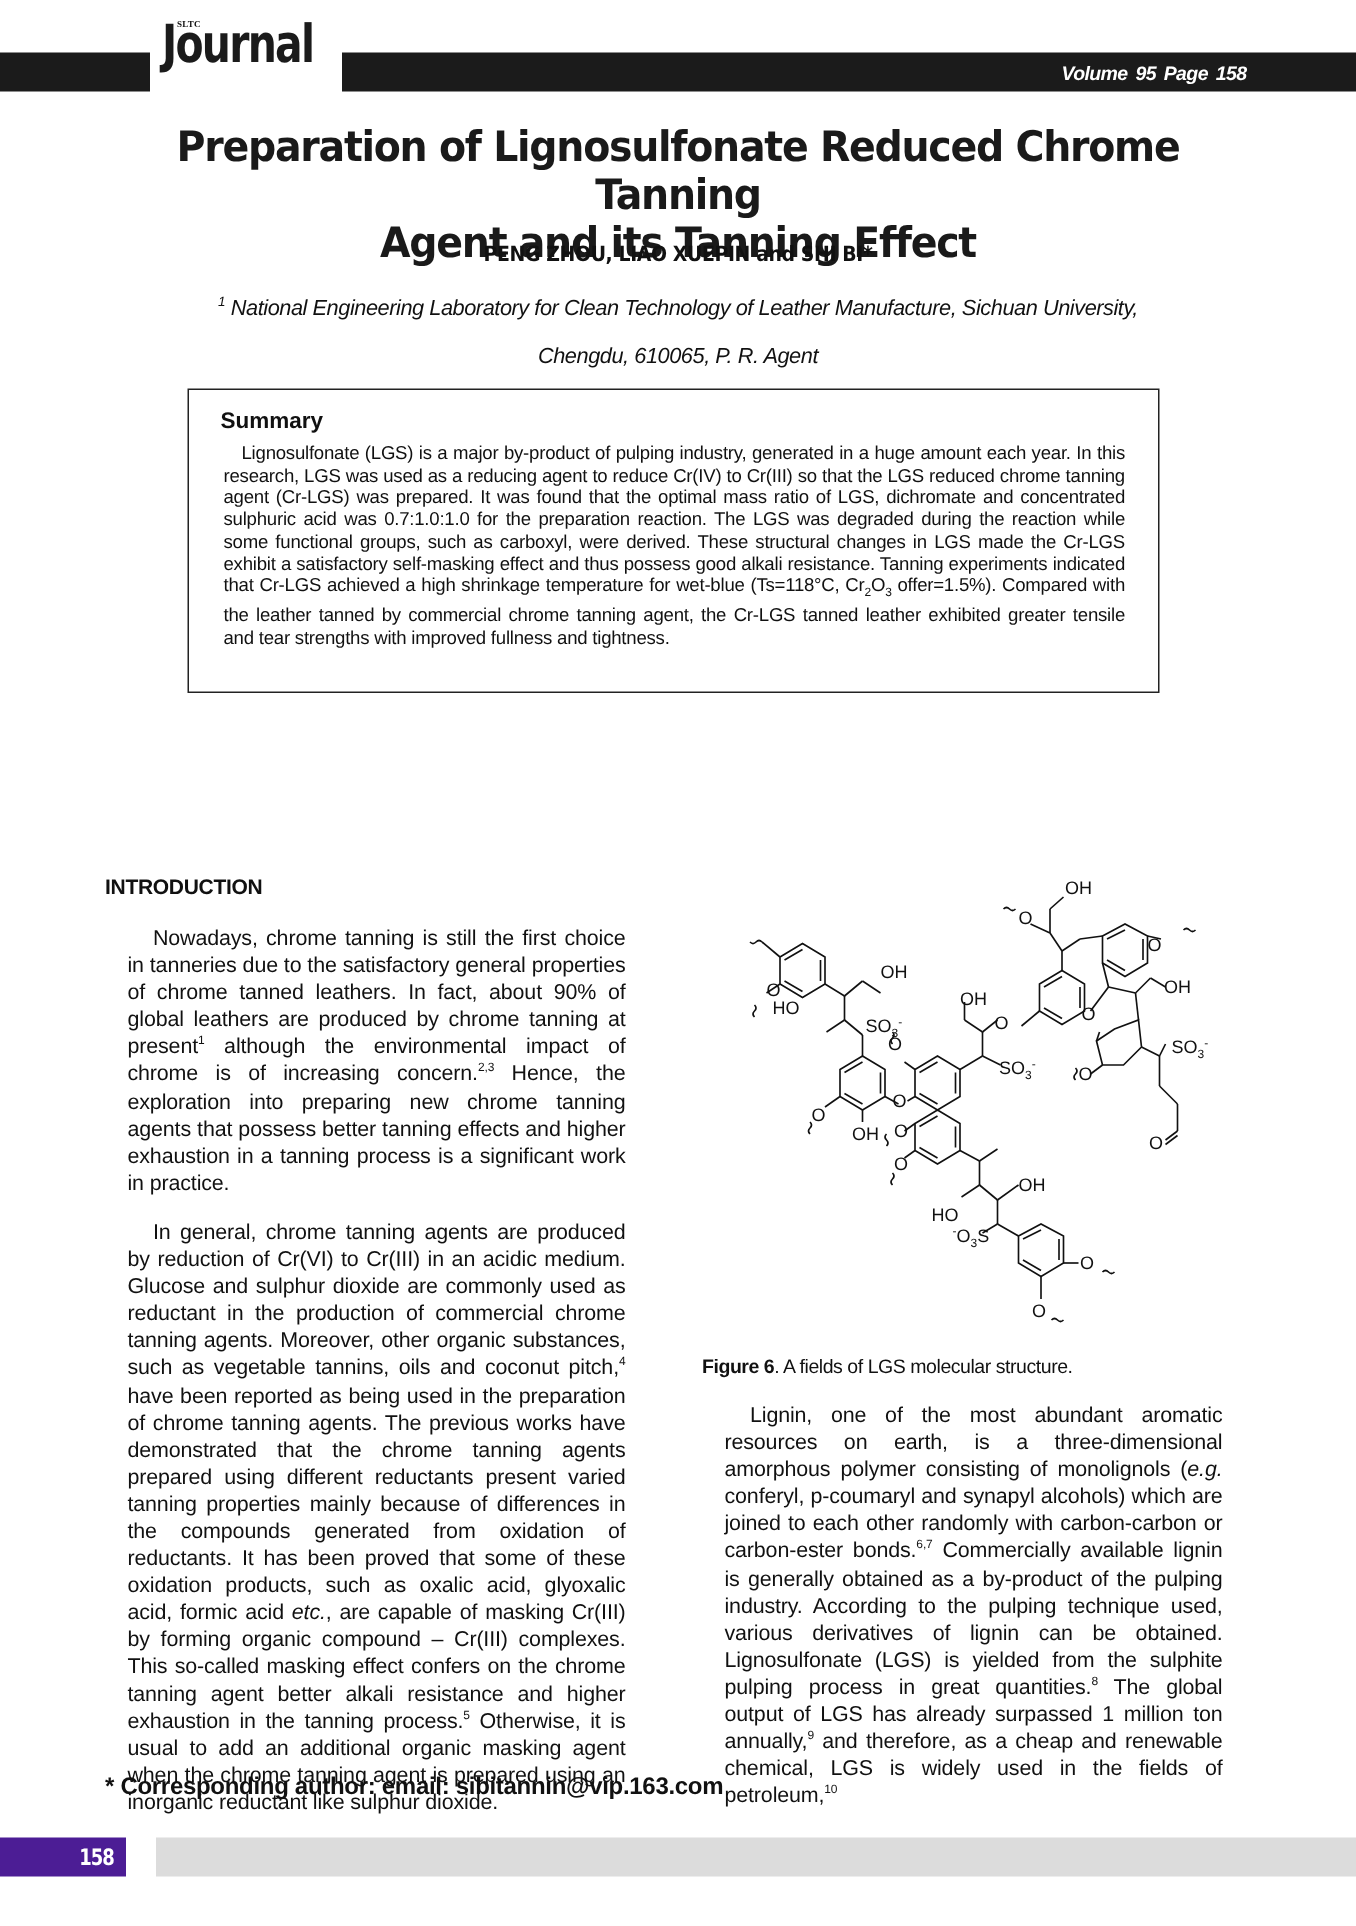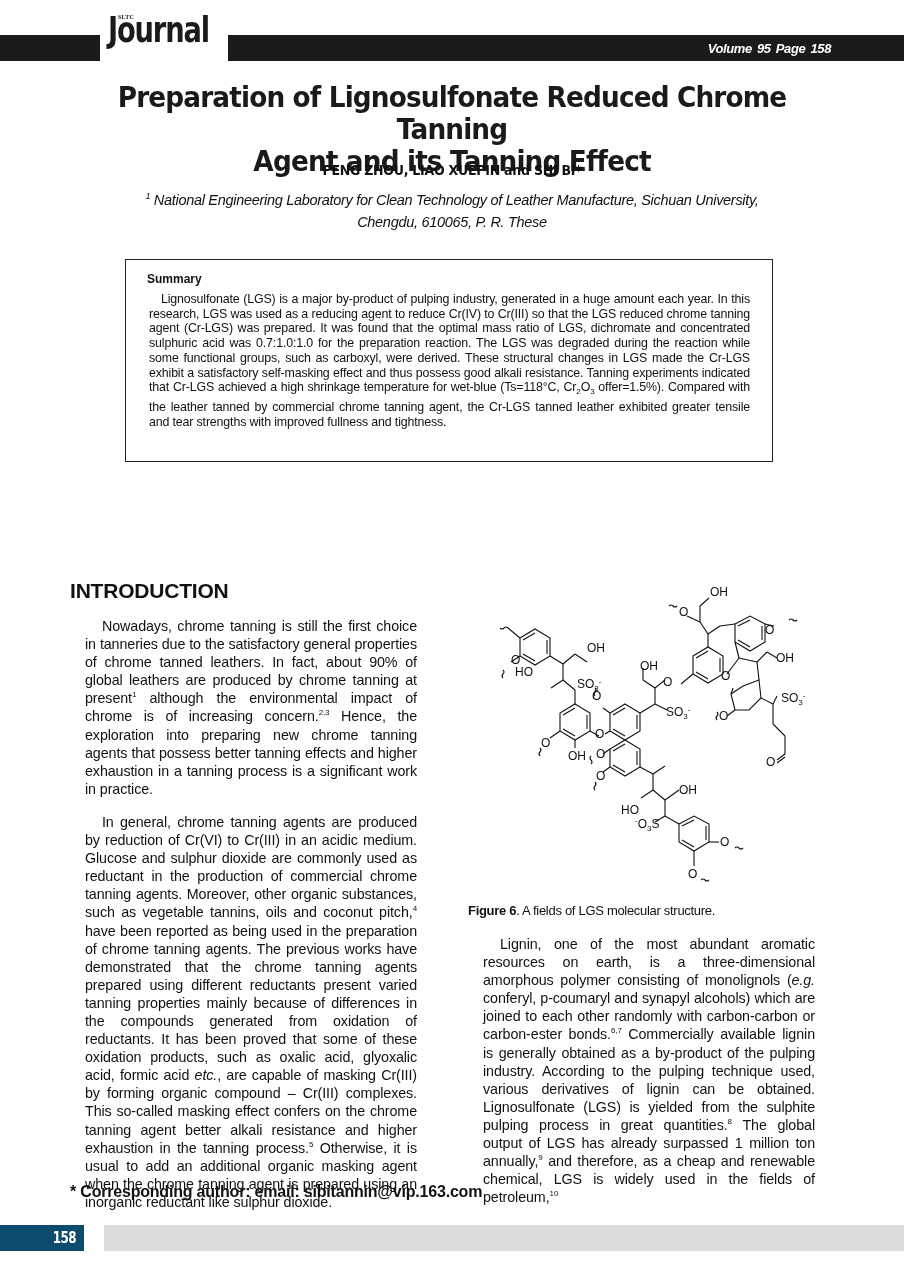--- a/index.html
+++ b/index.html
@@ -9,48 +9,48 @@
   .hdr-left { position: absolute; left: 0; top: 35px; width: 100px; height: 26px; background: #1b1b1b; }
   .hdr-right { position: absolute; left: 228px; top: 35px; width: 676px; height: 26px; background: #1b1b1b; }
   .logo { position: absolute; left: 108px; top: 8px; width: 116px; height: 46px; }
   .logo .sltc { position: absolute; left: 10px; top: 6px; font-family: "Liberation Serif", serif; font-size: 6px; font-weight: bold; letter-spacing: 0.2px; color: #111; }
   .logo .jr { position: absolute; left: 0; top: 0; font-family: "DejaVu Sans", sans-serif; font-weight: bold; font-size: 35px; line-height: 44px; letter-spacing: -1.5px; transform: scaleX(0.78); transform-origin: left top; color: #1b1b1b; }
   .vol { position: absolute; right: 73px; top: 41px; font-size: 13px; font-style: italic; font-weight: bold; color: #ffffff; letter-spacing: -0.4px; word-spacing: 2px; }
 
   
   .title { position: absolute; left: 40px; width: 824px; top: 82px; text-align: center; font-family: "DejaVu Sans", sans-serif; font-weight: bold; font-size: 28px; line-height: 32px; letter-spacing: -0.9px; color: #1a1a1a; transform: scaleX(0.94); transform-origin: center top; }
   .authors { position: absolute; left: 0; width: 904px; top: 162px; text-align: center; font-family: "DejaVu Sans", sans-serif; font-weight: bold; font-size: 14px; letter-spacing: -0.3px; transform: scaleX(0.9); transform-origin: center top; }
-  .affil { position: absolute; left: 40px; width: 824px; top: 185px; text-align: center; font-size: 14.5px; font-style: italic; line-height: 22px; letter-spacing: -0.3px; }
+  .affil { position: absolute; left: 40px; width: 824px; top: 185px; text-align: center; font-size: 14.5px; font-style: italic; line-height: 32px; letter-spacing: -0.3px; }
   .affil sup { font-size: 9px; }
 
   
   .summary { position: absolute; left: 125px; top: 259px; width: 648px; height: 203px; border: 1px solid #222; box-sizing: border-box; padding: 12px 20px 0 21px; }
-  .summary h3 { margin: 0 0 6px 0; font-size: 12px; font-weight: bold; }
+  .summary h3 { margin: 0 0 6px 0; font-size: 15px; font-weight: bold; }
   .summary p { margin: 2px; font-size: 12.4px; line-height: 14.7px; text-align: justify; text-indent: 12px; letter-spacing: -0.15px; }
   .summary sub { font-size: 8px; }
 
   
   .col { position: absolute; font-size: 14.3px; line-height: 18.1px; text-align: justify; letter-spacing: -0.1px; }
   .col p { margin: 15px; text-indent: 17px; }
   .col sup { font-size: 8px; line-height: 0; }
   .left-col { left: 70px; top: 580px; width: 362px; }
-  .left-col h2 { margin: 0 0 3px 0; font-size: 21px; font-weight: bold; letter-spacing: -0.2px; line-height: 22px; }
+  .left-col h2 { margin: 0 0 3px 0; font-size: 14px; font-weight: bold; letter-spacing: -0.2px; line-height: 22px; }
   .right-col { left: 468px; top: 902px; width: 362px; }
   .caption { margin: 0 0 3px 0 !important; text-indent: 0 !important; font-size: 13px; letter-spacing: -0.3px; line-height: 18px; }
   .caption b { font-weight: bold; }
 
   .footnote { position: absolute; left: 70px; top: 1183px; font-size: 16px; letter-spacing: -0.2px; font-weight: bold; }
 
   
   .figure { position: absolute; left: 495px; top: 576px; width: 345px; height: 320px; }
   .figure svg { width: 345px; height: 320px; }
   .figure text { font-family: "Liberation Sans", sans-serif; font-size: 12px; fill: #111; }
 
   
-  .ftr-left { position: absolute; left: 0; top: 1225px; width: 84px; height: 26px; background: #0c4a6e; }
+  .ftr-left { position: absolute; left: 0; top: 1225px; width: 84px; height: 26px; background: #4c1d95; }
   .ftr-num { position: absolute; right: 8px; top: 4px; color: #fff; font-family: "DejaVu Sans", sans-serif; font-weight: bold; font-size: 15px; letter-spacing: -0.8px; transform: scaleX(0.8); transform-origin: right top; }
   .ftr-right { position: absolute; left: 104px; top: 1225px; width: 800px; height: 26px; background: #dcdcdc; }
 </style>
 </head>
 <body>
 
 <div class="hdr-left"></div>
 <div class="logo">
   <span class="jr">Journal</span>
   <span class="sltc">SLTC</span>
@@ -58,21 +58,21 @@
 <div class="hdr-right"></div>
 <div class="vol">Volume 95   Page 158</div>
 
 <div class="title">
   <div>Preparation of Lignosulfonate Reduced Chrome Tanning</div>
   <div>Agent and its Tanning Effect</div>
 </div>
 <div class="authors">PENG ZHOU, LIAO XUEPIN and SHI BI*</div>
 <div class="affil">
   <div><sup>1</sup><span> National Engineering Laboratory for Clean Technology of Leather Manufacture, Sichuan University,</span></div>
-  <div>Chengdu, 610065, P. R. These</div>
+  <div>Chengdu, 610065, P. R. Agent</div>
 </div>
 
 <div class="summary">
   <h3>Summary</h3>
   <p><span>Lignosulfonate (LGS) is a major by-product of pulping industry, generated in a huge amount each year. In this research, LGS was used as a reducing agent to reduce Cr(IV) to Cr(III) so that the LGS reduced chrome tanning agent (Cr-LGS) was prepared. It was found that the optimal mass ratio of LGS, dichromate and concentrated sulphuric acid was 0.7:1.0:1.0 for the preparation reaction. The LGS was degraded during the reaction while some functional groups, such as carboxyl, were derived. These structural changes in LGS made the Cr-LGS exhibit a satisfactory self-masking effect and thus possess good alkali resistance. Tanning experiments indicated that Cr-LGS achieved a high shrinkage temperature for wet-blue (Ts=118°C, Cr</span><sub>2</sub><span>O</span><sub>3</sub><span> offer=1.5%). Compared with the leather tanned by commercial chrome tanning agent, the Cr-LGS tanned leather exhibited greater tensile and tear strengths with improved fullness and tightness.</span></p>
 </div>
 
 <div class="col left-col">
   <h2>INTRODUCTION</h2>
   <p><span>Nowadays, chrome tanning is still the first choice in tanneries due to the satisfactory general properties of chrome tanned leathers. In fact, about 90% of global leathers are produced by chrome tanning at present</span><sup>1</sup><span> although the environmental impact of chrome is of increasing concern.</span><sup>2,3</sup><span> Hence, the exploration into preparing new chrome tanning agents that possess better tanning effects and higher exhaustion in a tanning process is a significant work in practice.</span></p>

